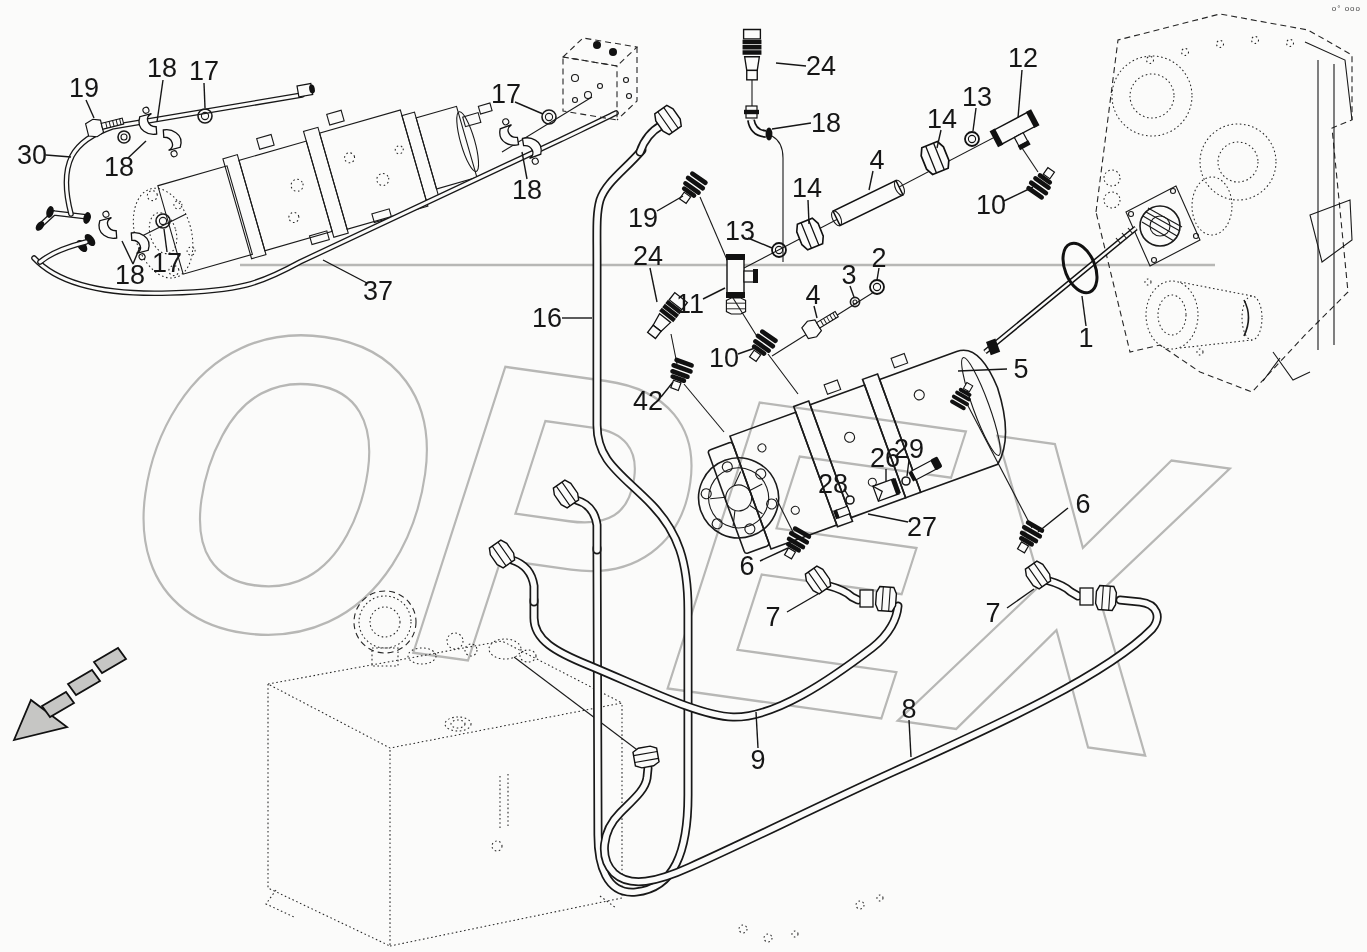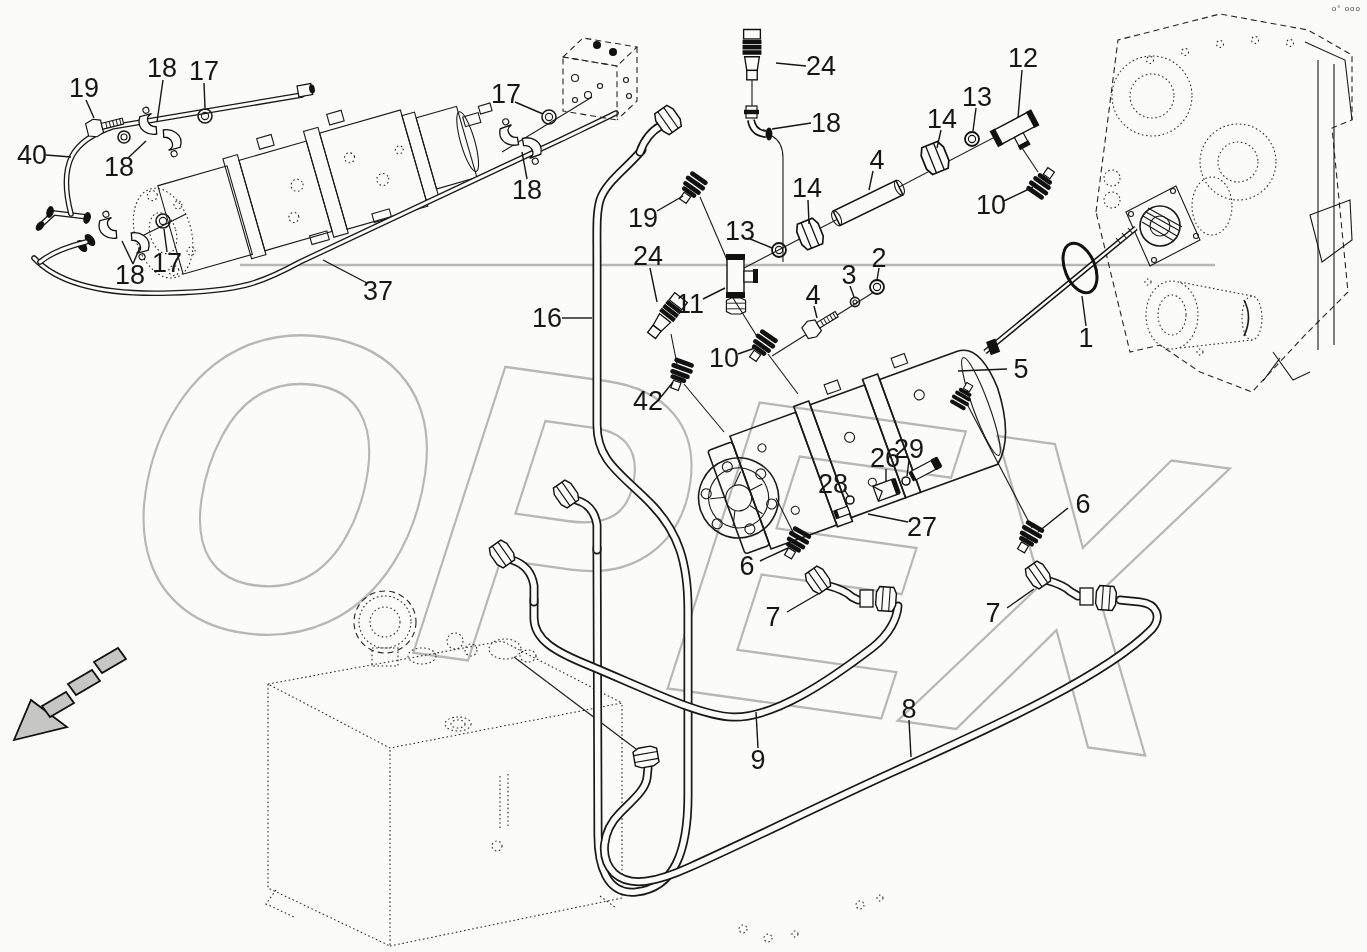--- a/index.html
+++ b/index.html
@@ -461,21 +461,21 @@
     <path d="M 1068,508 L 1038,532"></path>
     <path d="M 1007,608 L 1034,589"></path>
     <path d="M 909,720 L 911,757"></path>
     <path d="M 758,748 L 756,712"></path>
   </g>
 </svg>
 
 <div class="callout" style="left:84px;top:88px">19</div>
 <div class="callout" style="left:162px;top:68px">18</div>
 <div class="callout" style="left:204px;top:71px">17</div>
-<div class="callout" style="left:32px;top:155px">40</div>
+<div class="callout" style="left:32px;top:155px">30</div>
 <div class="callout" style="left:119px;top:167px">18</div>
 <div class="callout" style="left:130px;top:275px">18</div>
 <div class="callout" style="left:167px;top:263px">17</div>
 <div class="callout" style="left:378px;top:291px">37</div>
 <div class="callout" style="left:506px;top:94px">17</div>
 <div class="callout" style="left:527px;top:190px">18</div>
 <div class="callout" style="left:821px;top:66px">24</div>
 <div class="callout" style="left:826px;top:123px">18</div>
 <div class="callout" style="left:877px;top:160px">4</div>
 <div class="callout" style="left:942px;top:119px">14</div>

